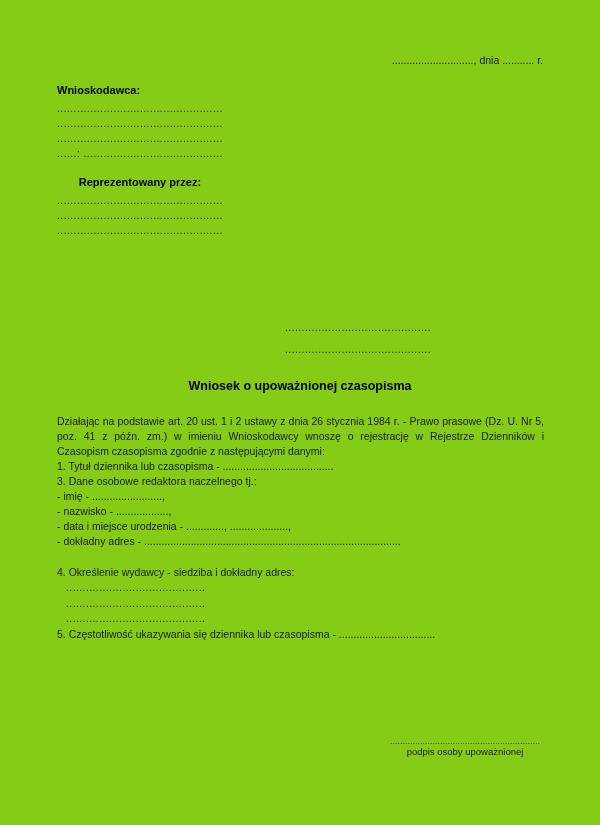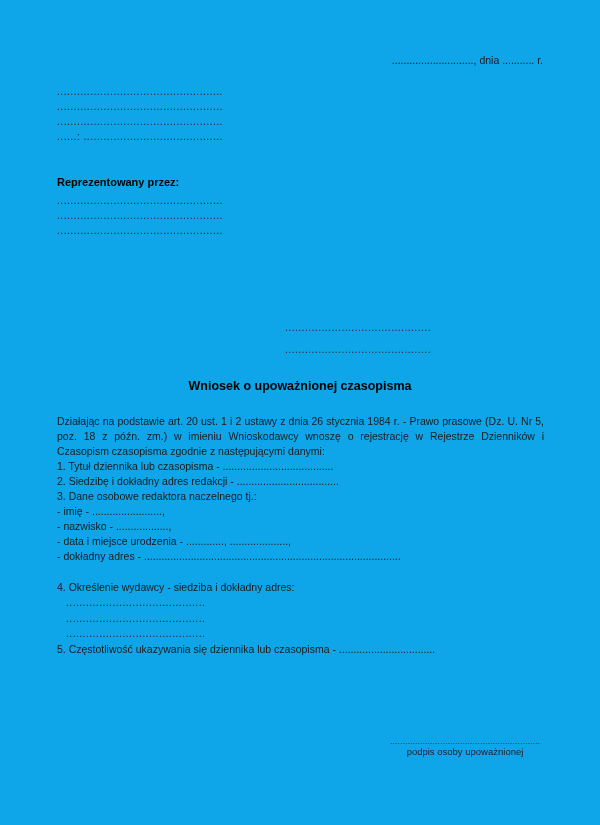--- a/index.html
+++ b/index.html
@@ -4,21 +4,21 @@
 <style>
   html, body {
     margin: 0;
     padding: 0;
     background: #ffffff;
   }
   .page {
     position: relative;
     width: 600px;
     height: 825px;
-    background: #0ea5e9;
+    background: #84cc16;
     font-family: "Liberation Sans", sans-serif;
     font-size: 10.5px;
     color: #1b1b1b;
     overflow: hidden;
   }
   .dots {
     color: #2a2a2a;
     white-space: nowrap;
     letter-spacing: 0.4px;
   }
@@ -37,20 +37,21 @@
   }
   .applicant {
     position: absolute;
     left: 57px;
     top: 84px;
   }
   .represented {
     position: absolute;
     left: 57px;
     top: 176px;
+    text-align: center;
   }
   .fill-line {
     line-height: 15px;
     height: 15px;
   }
   .court {
     position: absolute;
     left: 285px;
     top: 316px;
   }
@@ -122,20 +123,21 @@
   }
 </style>
 </head>
 <body>
 
 <div class="page">
 
   <div class="date-line">............................, dnia ........... r.</div>
 
   <div class="applicant">
+    <div class="block-label">Wnioskodawca:</div>
     <div class="fill-line dots">..................................................</div>
     <div class="fill-line dots">..................................................</div>
     <div class="fill-line dots">..................................................</div>
     <div class="fill-line dots">......: ..........................................</div>
   </div>
 
   <div class="represented">
     <div class="block-label">Reprezentowany przez:</div>
     <div class="fill-line dots">..................................................</div>
     <div class="fill-line dots">..................................................</div>
@@ -143,23 +145,22 @@
   </div>
 
   <div class="court">
     <div class="fill-line dots">............................................</div>
     <div class="fill-line dots">............................................</div>
   </div>
 
   <div class="doc-title">Wniosek o upoważnionej czasopisma</div>
 
   <div class="body-block">
-    <p class="intro">Działając na podstawie art. 20 ust. 1 i 2 ustawy z dnia 26 stycznia 1984 r. - Prawo prasowe (Dz. U. Nr 5, poz. 18 z późn. zm.) w imieniu Wnioskodawcy wnoszę o rejestrację w Rejestrze Dzienników i Czasopism czasopisma zgodnie z następującymi danymi:</p>
+    <p class="intro">Działając na podstawie art. 20 ust. 1 i 2 ustawy z dnia 26 stycznia 1984 r. - Prawo prasowe (Dz. U. Nr 5, poz. 41 z późn. zm.) w imieniu Wnioskodawcy wnoszę o rejestrację w Rejestrze Dzienników i Czasopism czasopisma zgodnie z następującymi danymi:</p>
     <div class="item-line">1. Tytuł dziennika lub czasopisma - ......................................</div>
-    <div class="item-line">2. Siedzibę i dokładny adres redakcji - ...................................</div>
     <div class="item-line">3. Dane osobowe redaktora naczelnego tj.:</div>
     <div class="item-line">- imię - ........................,</div>
     <div class="item-line">- nazwisko - ..................,</div>
     <div class="item-line">- data i miejsce urodzenia - ............., ....................,</div>
     <div class="item-line">- dokładny adres - ........................................................................................</div>
 
     <div class="item4">
       <div class="item4-label">4. Określenie wydawcy - siedziba i dokładny adres:</div>
       <div class="fill-line dots">..........................................</div>
       <div class="fill-line dots">..........................................</div>

